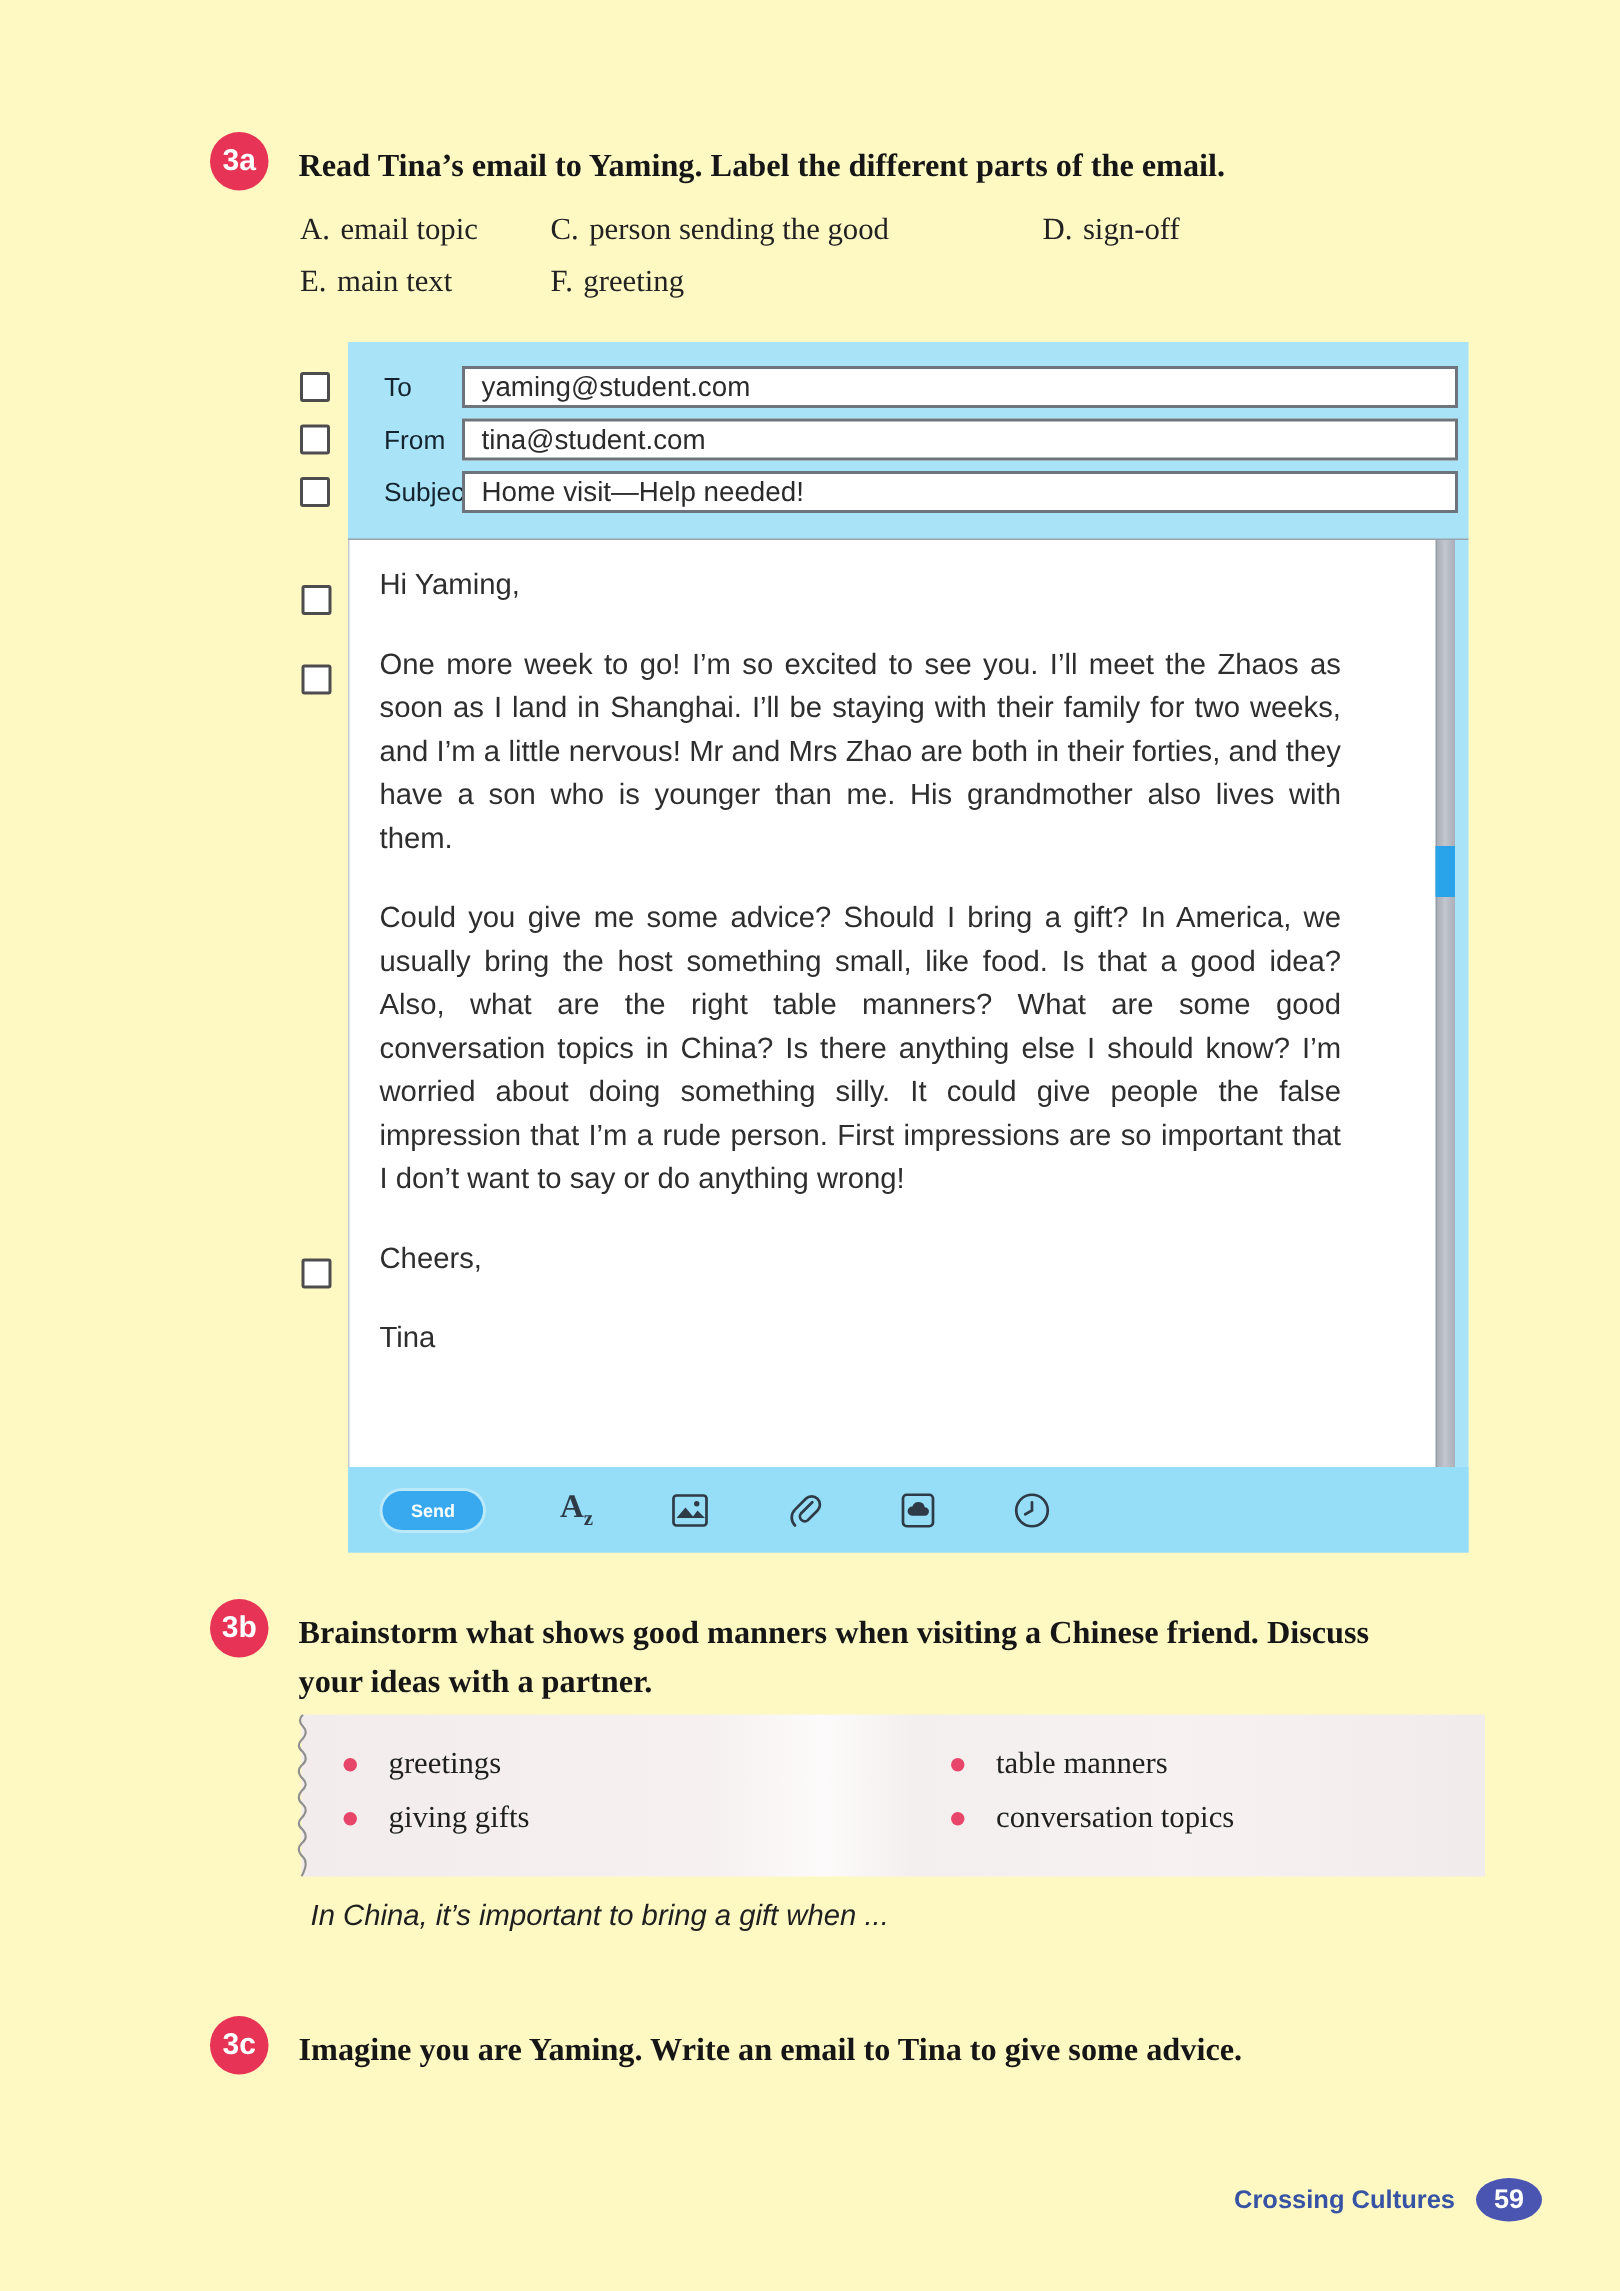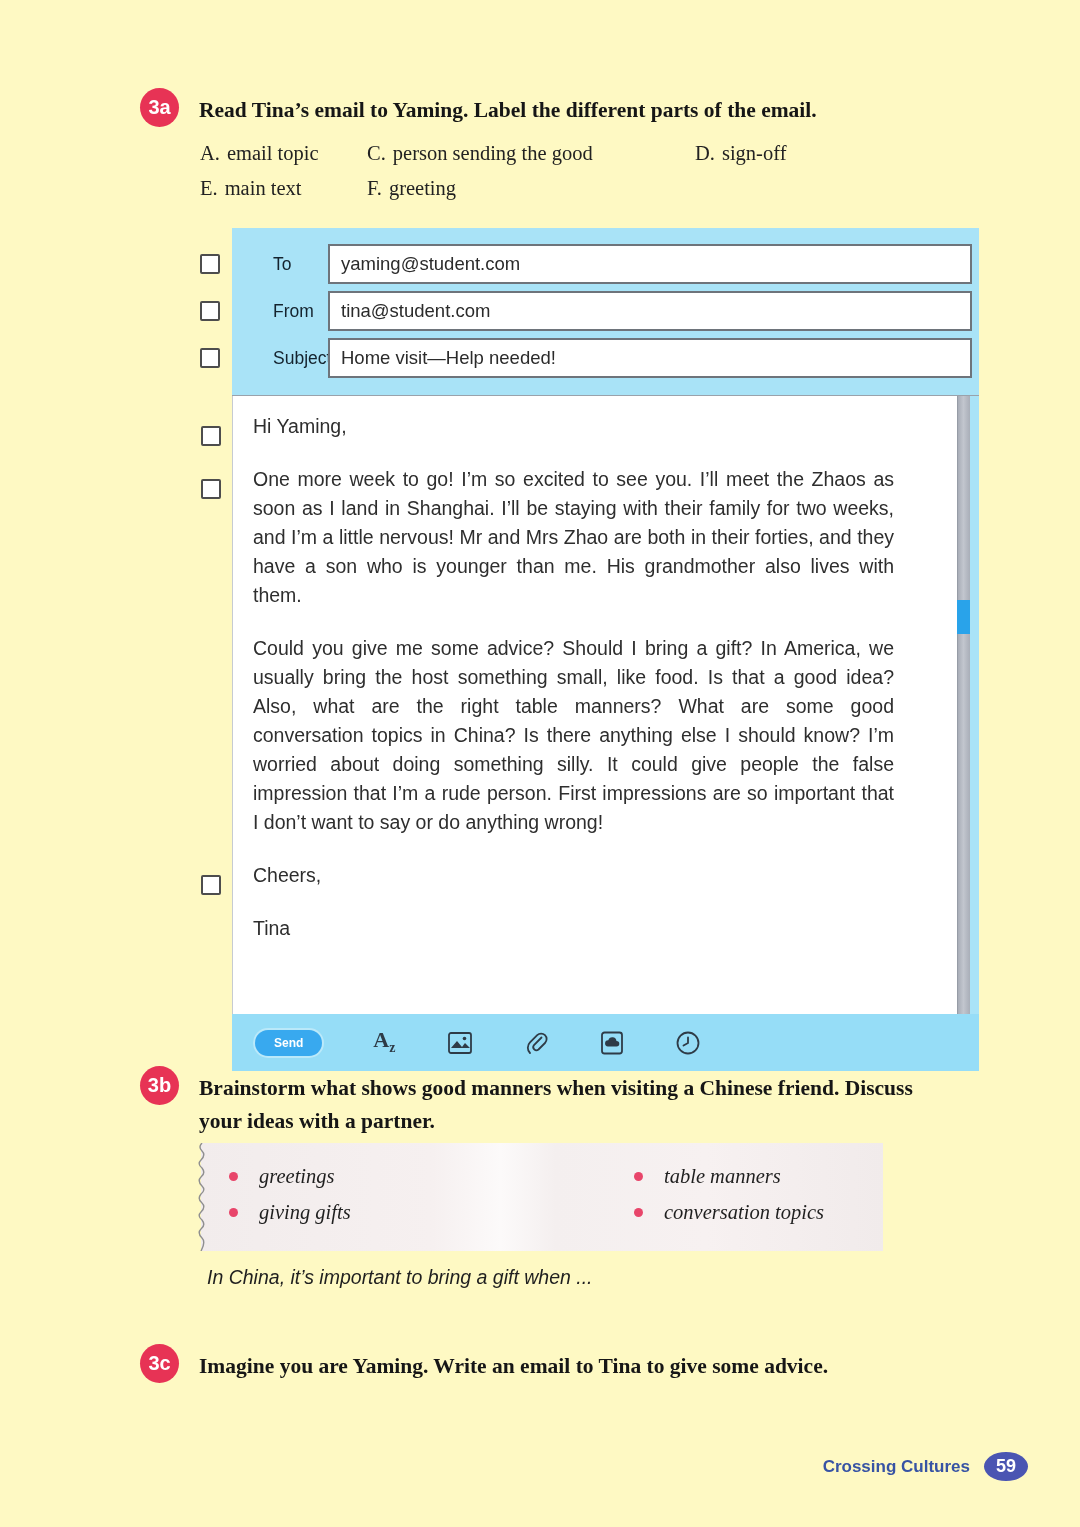--- a/index.html
+++ b/index.html
@@ -40,26 +40,26 @@
   .option .key { margin-right:7px; }
 
   
   .email-widget {
     position:absolute; left:232px; top:228px; width:747px;
     background:#a9e3f7;
   }
   .email-header { padding:9px 7px 10px 0; border-bottom:1px solid #9aa2ab; }
   .field-row { position:relative; display:flex; align-items:center; margin:7px 0; }
   .field-label {
-    width:96px; padding-left:41px;
+    width:76px; padding-left:24px;
     font-family:"Liberation Sans", sans-serif;
     font-size:17.5px; color:#14232e;
   }
   .field-input {
-    flex:1; height:40px; background:#ffffff;
+    flex:1; height:28px; background:#ffffff;
     border:2px solid #6e747b;
     display:flex; align-items:center;
     padding-left:11px;
     font-family:"Liberation Sans", sans-serif;
     font-size:18.5px; color:#2b2b2b;
   }
   .checkbox {
     position:absolute; width:20px; height:20px;
     background:#ffffff; border:2px solid #4d4d4d; border-radius:2px;
     top:50%; transform:translateY(-50%);
@@ -112,24 +112,23 @@
     width:28px; height:28px; color:#2e3b47; cursor:pointer;
   }
   .fmt-text {
     font-family:"Liberation Serif", serif;
     font-weight:bold; font-size:22px; color:#2e3b47; line-height:1;
   }
   .fmt-text sub { font-size:14px; }
 
   
   .ideas-box {
-    position:absolute; left:201px; top:1143px; width:682px; height:108px;
+    position:absolute; left:201px; top:1143px; width:789px; height:108px;
     background:linear-gradient(90deg,#f2ecec 0%,#f6f0f0 34%,#fcfafa 44%,#f4efef 52%,#f7f1f1 74%,#f1ebeb 100%);
     padding:22px 0 0 28px;
-    font-style:italic;
   }
   .torn-edge { position:absolute; left:-4px; top:0; height:108px; width:10px; }
   .ideas-cols { display:flex; }
   .ideas-col { width:405px; }
   .ideas-col.right { width:auto; }
   .idea-item {
     display:flex; align-items:center; gap:21px;
     font-size:20.5px; color:#1f1f1f; margin-bottom:13px;
   }
   .bullet-dot { width:9px; height:9px; border-radius:50%; background:#e8456a; flex:0 0 auto; }

